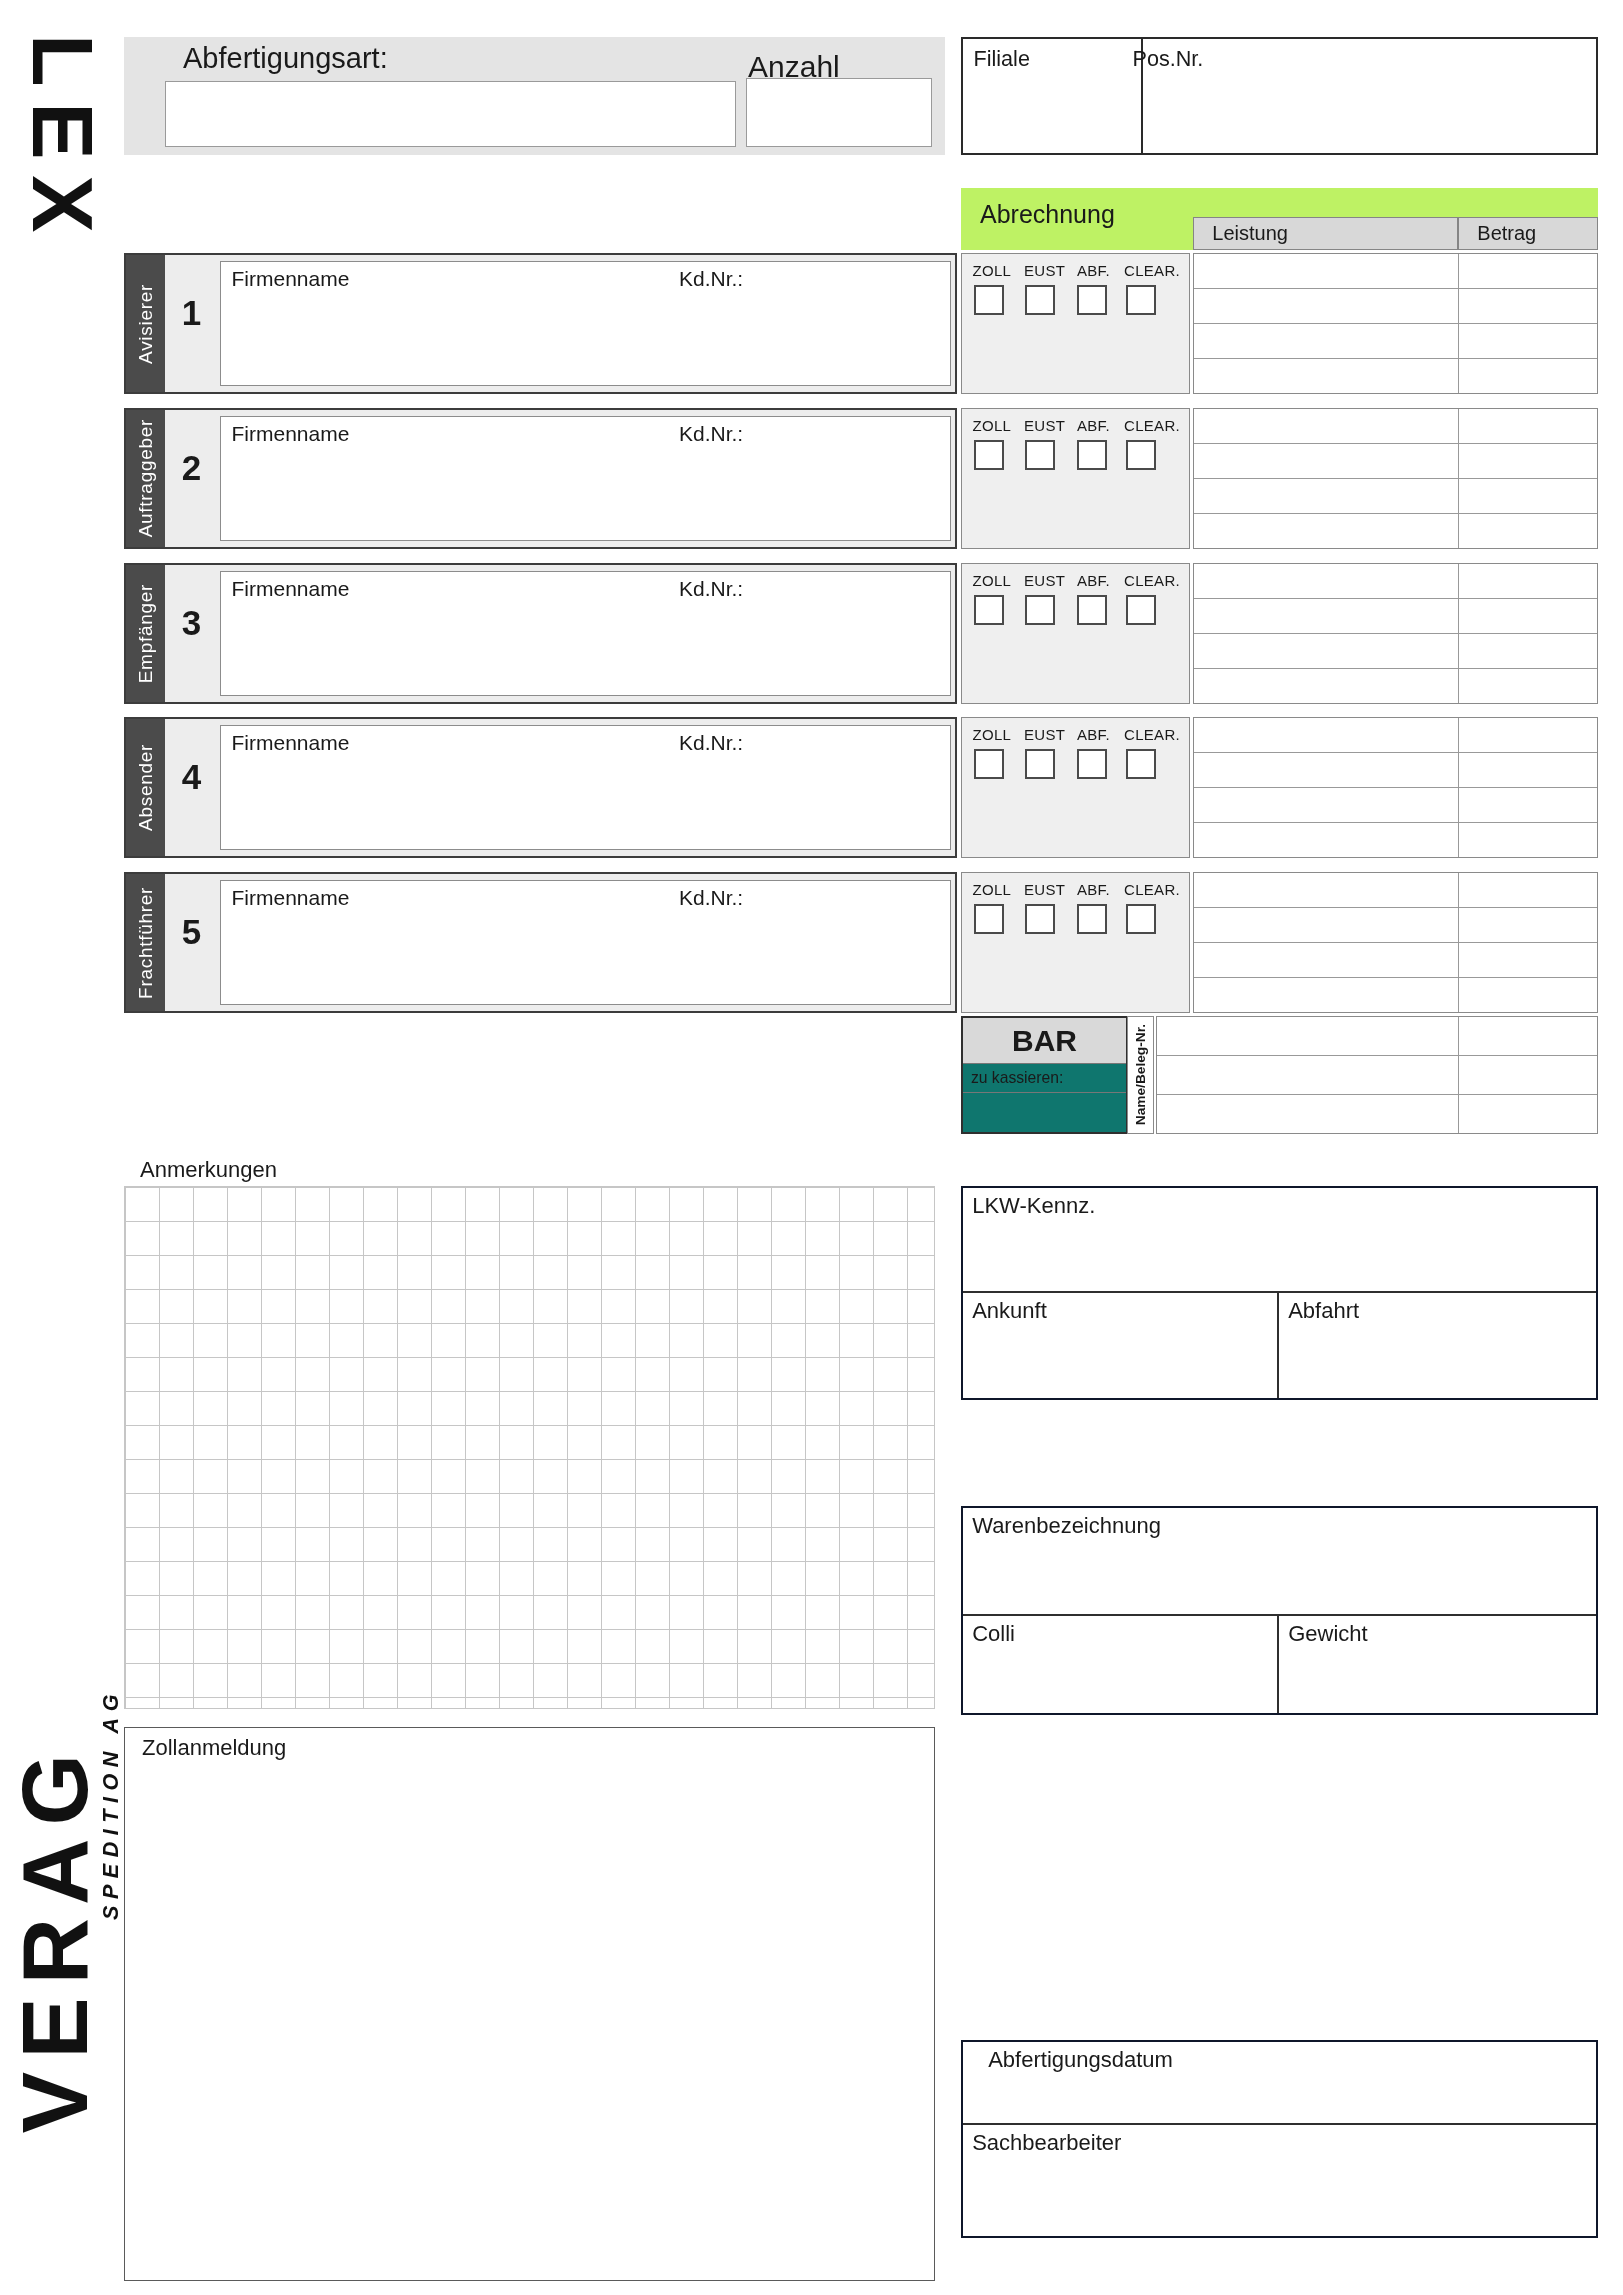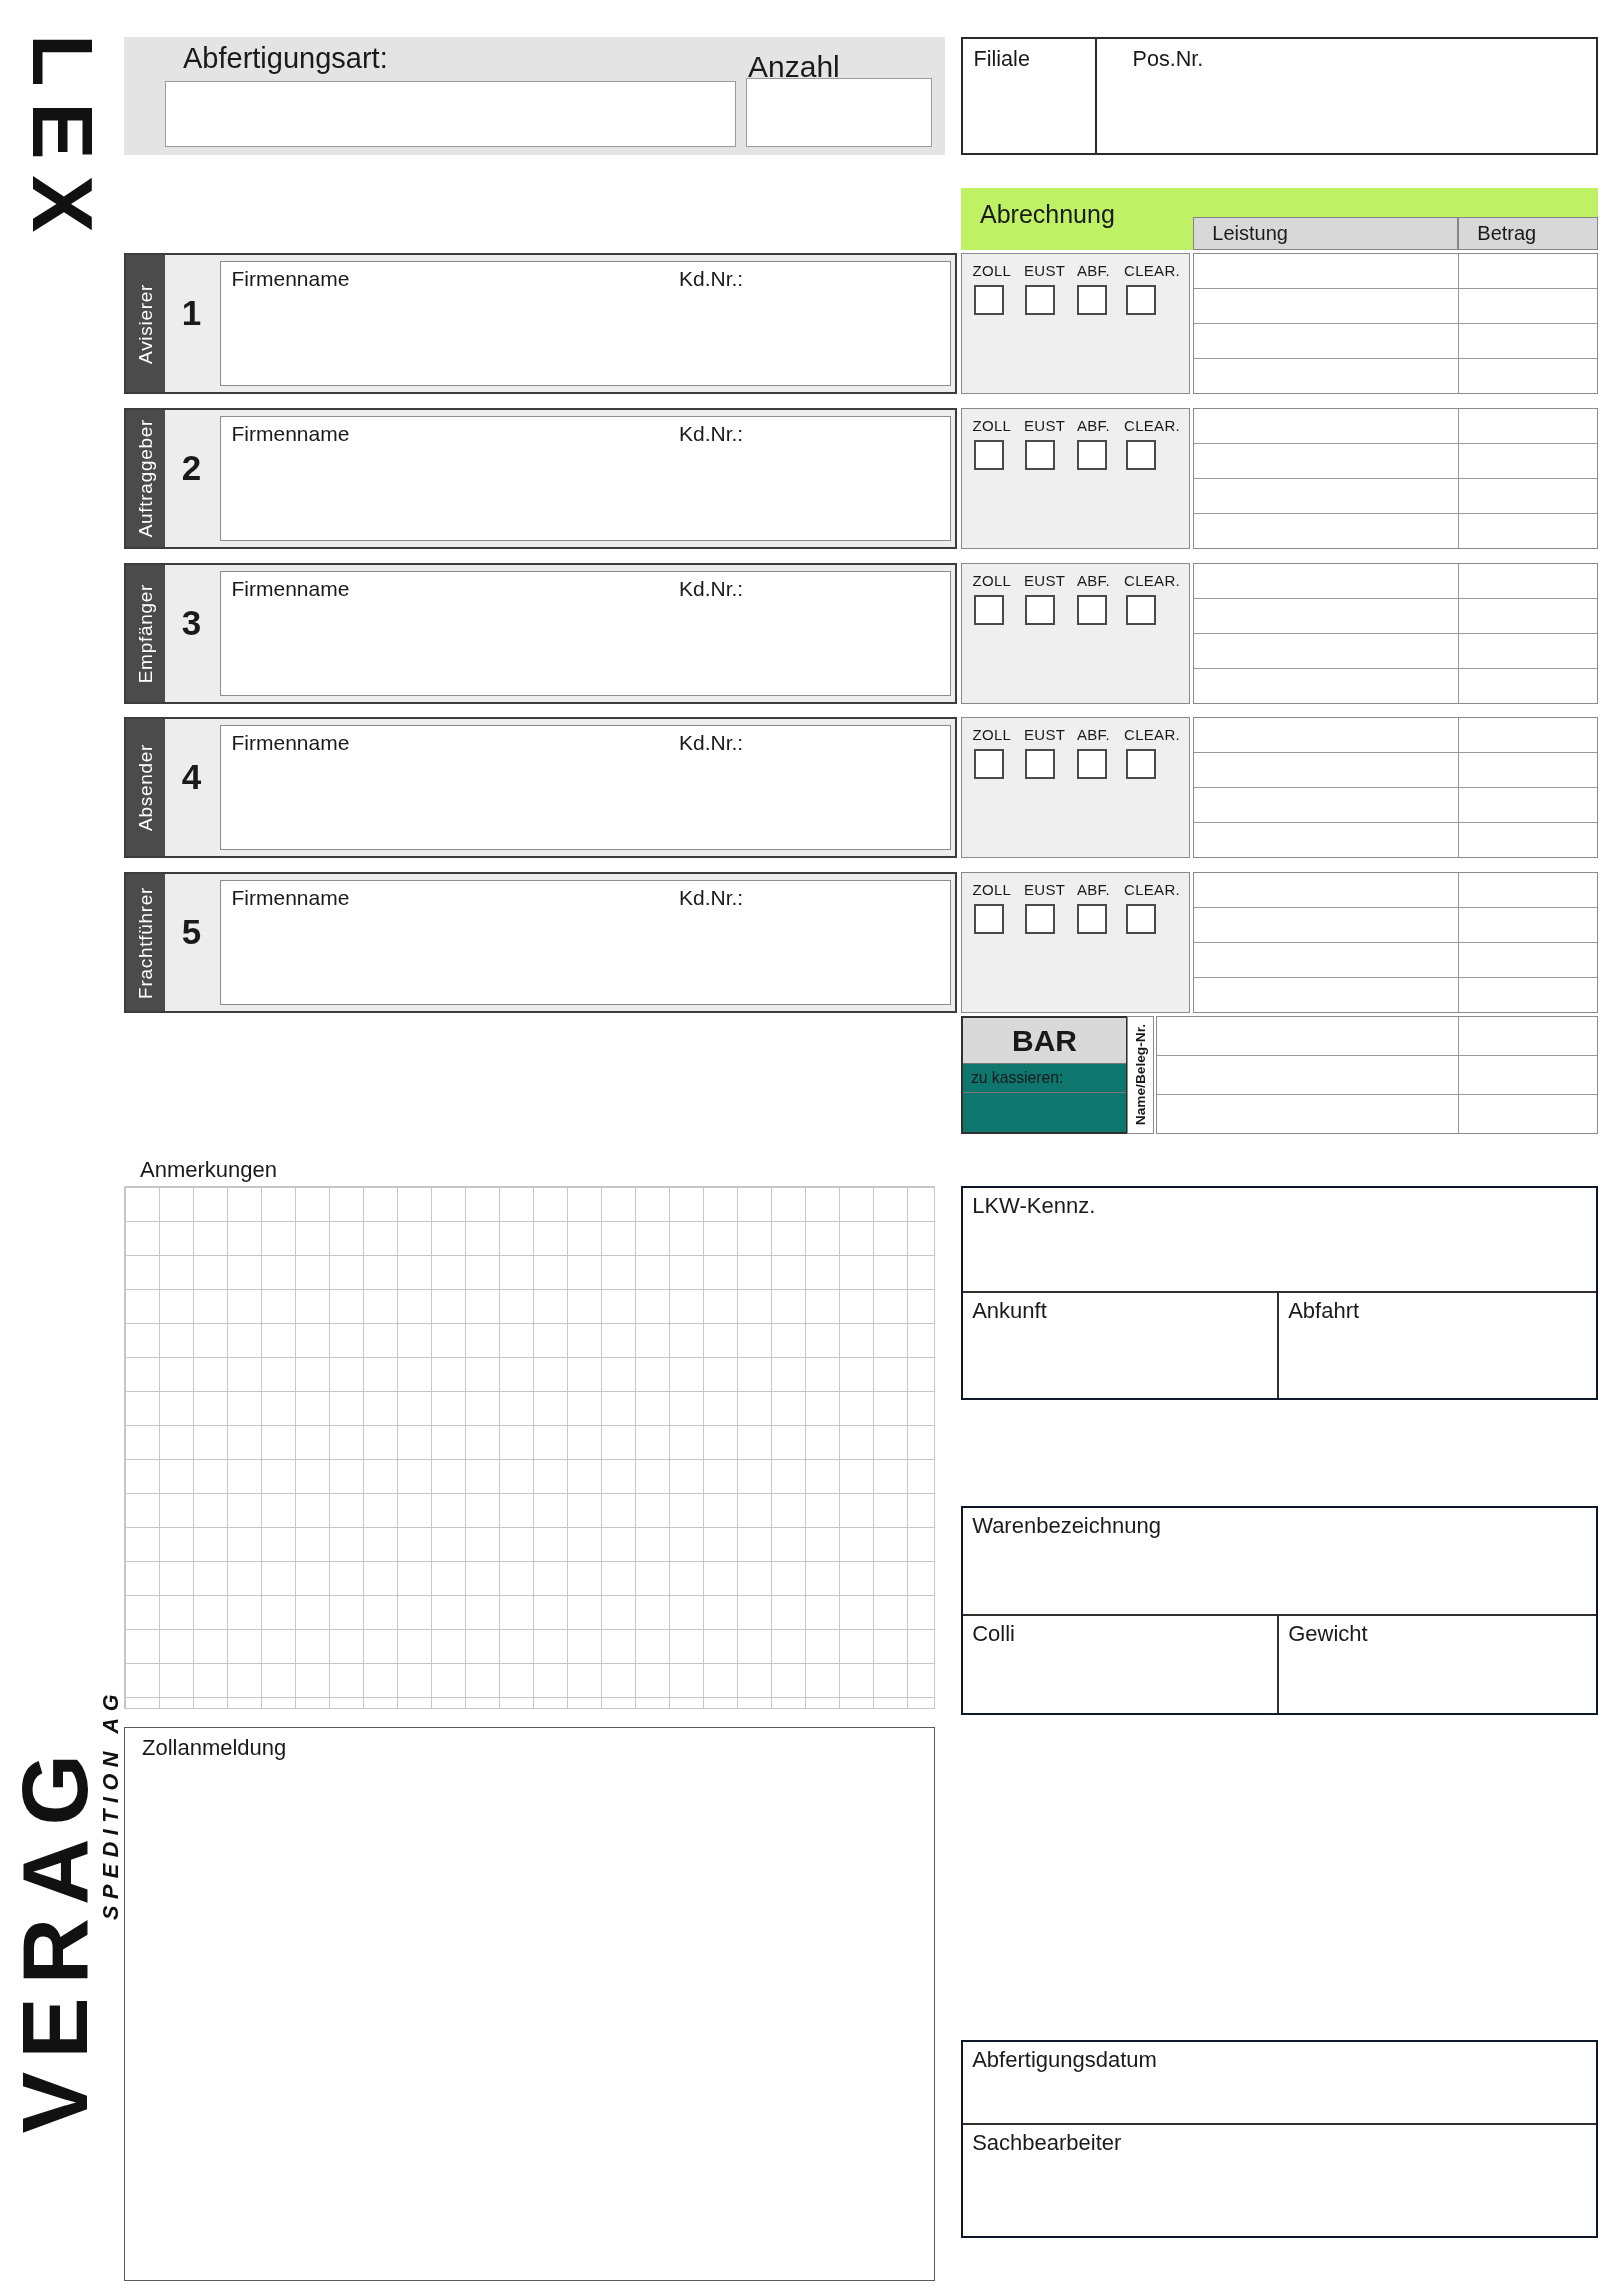--- a/index.html
+++ b/index.html
@@ -12,21 +12,21 @@
   .veragsub { position:absolute; left:99px; top:1688px; writing-mode:vertical-rl; transform:rotate(180deg); font-size:21.6px; font-style:italic; font-weight:700; letter-spacing:6.5px; line-height:1.1; color:#111; }
 
   
   .headband { position:absolute; left:124px; top:37px; width:821px; height:118px; background:#e4e4e4; }
   .lbl44 { position:absolute; font-size:29px; }
   .lbl36 { position:absolute; font-size:30px; }
   .lbl33 { position:absolute; left:10.5px; top:6.5px; font-size:21.6px; }
   .inputbox { position:absolute; background:#fff; border:1.3px solid #9a9a9a; }
 
   .topright { position:absolute; left:961px; top:37px; width:637px; height:118px; background:#fff; border:2px solid #2a2a2a; }
-  .filiale-cell { position:absolute; left:0; top:0; width:134px; height:100%; border-right:2px solid #2a2a2a; }
+  .filiale-cell { position:absolute; left:0; top:0; width:180px; height:100%; border-right:2px solid #2a2a2a; }
   .posnr-cell { position:absolute; left:159px; top:0; right:0; height:100%; }
 
   
   .abr-header { position:absolute; left:961px; top:188px; width:637px; height:62px; background:#bef264; }
   .abr-title { position:absolute; left:19px; top:11.8px; font-size:25px; }
   .abr-cell { position:absolute; top:29.4px; height:33px; background:#d8d8d8; border:1.3px solid #858585; display:flex; align-items:center; padding-left:18.3px; font-size:20px; }
 
   
   .prow { position:absolute; left:0; width:100%; height:141px; }
   .pblock { position:absolute; left:124px; width:833px; height:100%; background:#ededed; border:2px solid #3c3c3c; }
@@ -269,21 +269,21 @@
     <div class="cell bt bl" style="left:314px;top:106px;right:0;bottom:0">
       <span class="boxlbl">Gewicht</span>
     </div>
   </div>
 
   <div class="zoll">
     <span class="boxlbl" style="left:17px;top:6.5px">Zollanmeldung</span>
   </div>
 
   <div class="rbox" style="top:2040px;height:198px">
-    <div class="cell" style="left:0;top:0;right:0;height:81px">
+    <div class="cell" style="left:16px;top:0;right:0;height:81px">
       <span class="boxlbl">Abfertigungsdatum</span>
     </div>
     <div class="cell bt" style="left:0;top:81px;right:0;bottom:0">
       <span class="boxlbl">Sachbearbeiter</span>
     </div>
   </div>
 
   <div class="verag">VERAG</div>
   <div class="veragsub">SPEDITION AG</div>
 

